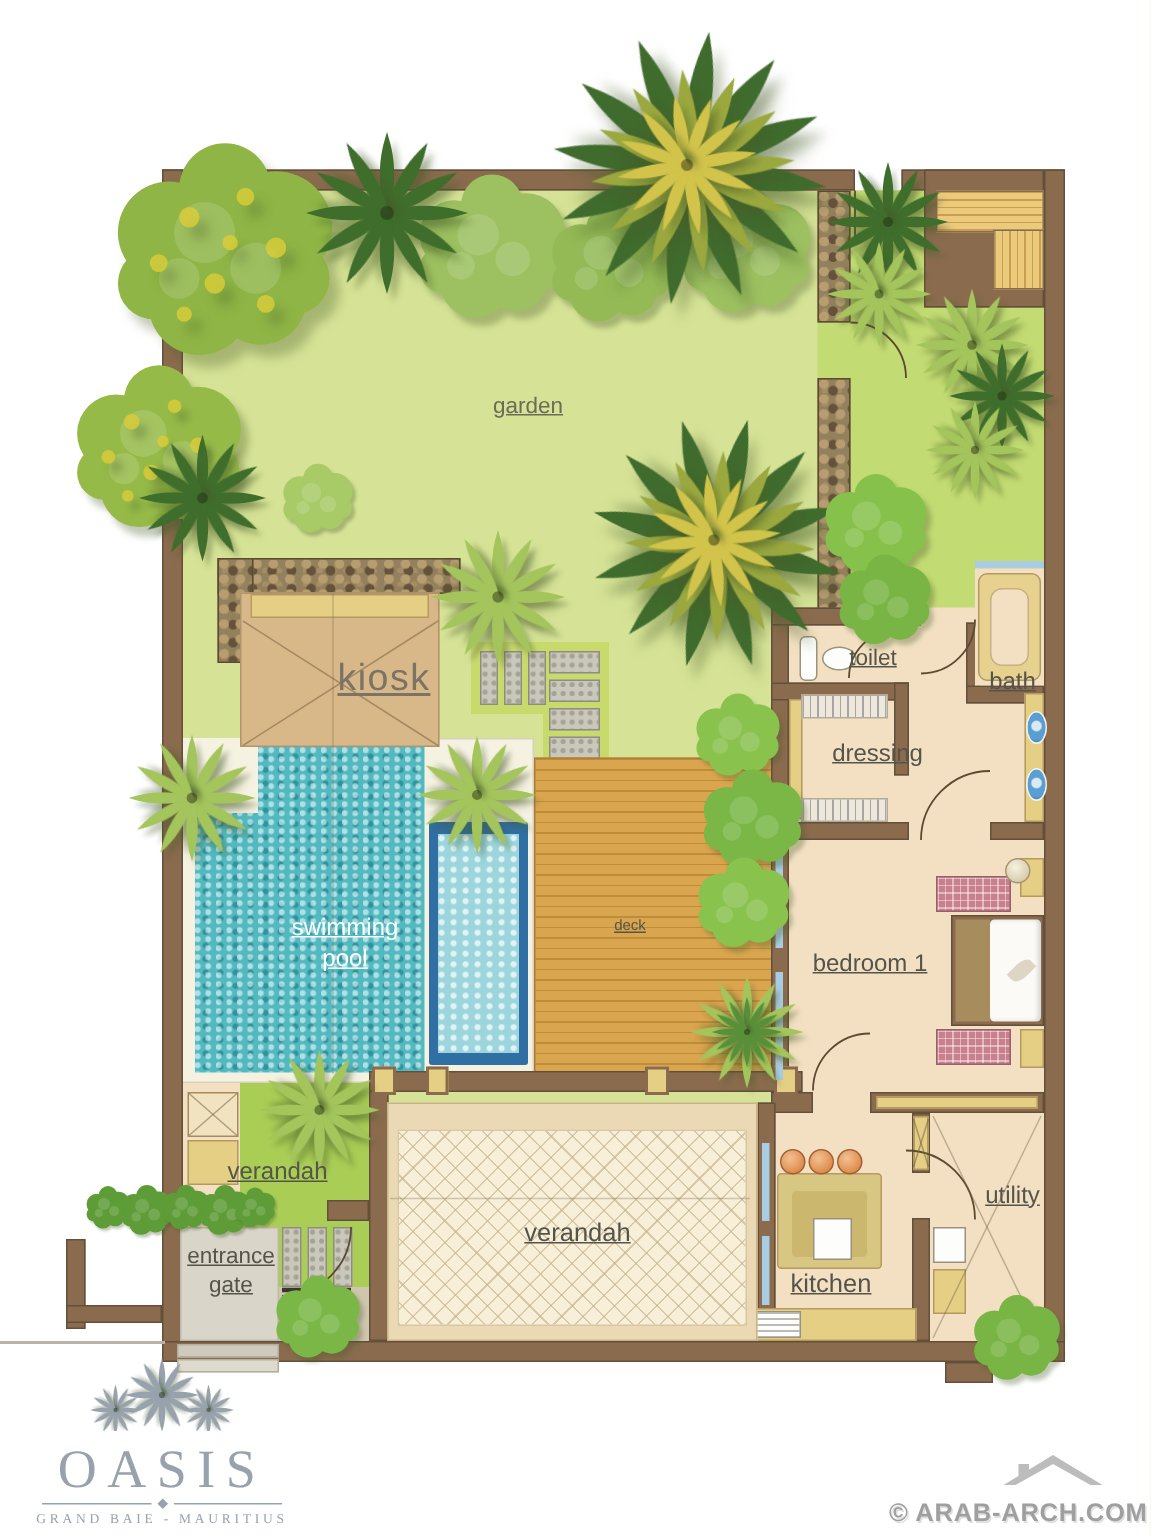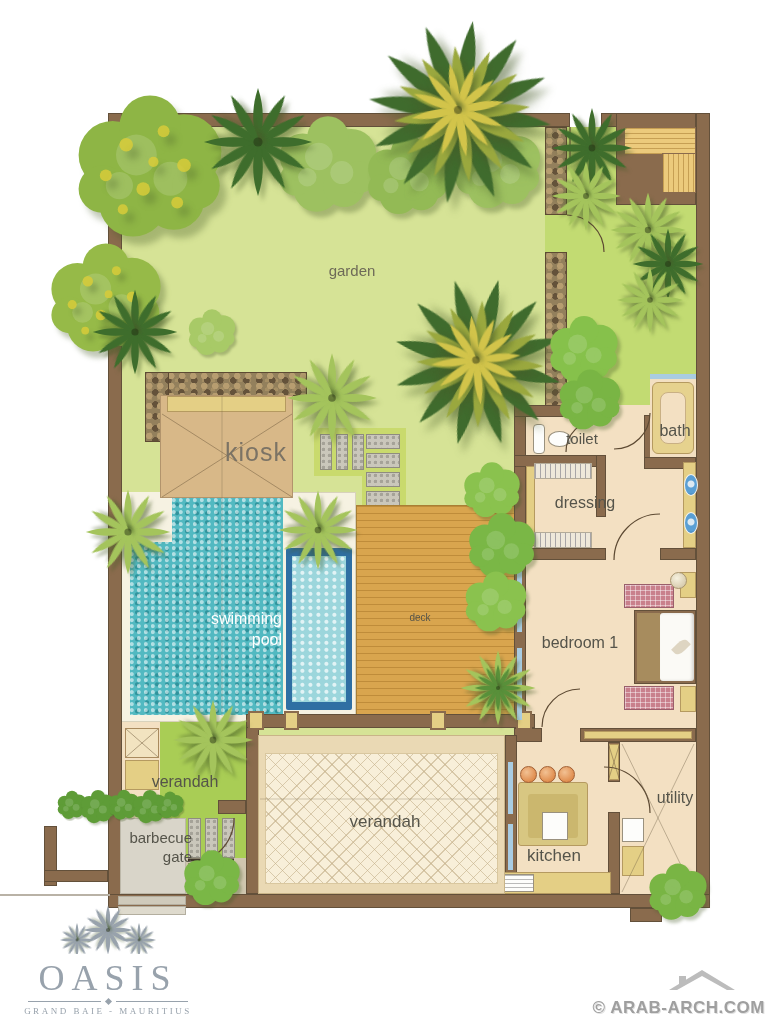--- a/index.html
+++ b/index.html
@@ -47,21 +47,21 @@
   .whitebox{background:#fdfdfb;border:1px solid #9a917e;}
   .pink{background-color:var(--p-pink,#c9808c);border:1px solid #9a5f6b;
     background-image:repeating-linear-gradient(to right, rgba(255,255,255,.45) 0 1px, transparent 1px 5px),
       repeating-linear-gradient(to bottom, rgba(255,255,255,.45) 0 1px, transparent 1px 5px);}
   .basin{background:radial-gradient(circle at 50% 45%, #dce9f2 0 3px, var(--p-basin-blue,#5a9fd4) 4px 70%, #2f6fa3 100%);
     border:1px solid #f2f2ee;border-radius:50%;}
   .stool{background:radial-gradient(circle at 38% 35%, #f2c193, var(--p-stool-orange,#e08e4f) 70%);
     border:1px solid #a15f33;border-radius:50%;}
   
   .lbl{position:absolute;font-size:15px;line-height:1.3;color:var(--p-label,#55544a);
-    display:flex;align-items:center;justify-content:center;text-align:right;}
+    display:flex;align-items:center;justify-content:center;text-align:center;text-decoration:underline;}
   .lbl.big{font-size:25px;letter-spacing:1px;color:var(--p-label-light,#7b7365);}
   .lbl.white{color:#ffffff;font-size:16px;}
   
   #logo{position:absolute;left:18px;top:902px;width:180px;height:118px;text-align:center;color:var(--p-logo,#98a2ac);}
   #logo .name{font-family:"Liberation Serif",serif;font-size:36px;letter-spacing:7px;line-height:1;margin-top:2px;}
   #logo .divider{display:flex;align-items:center;justify-content:center;margin:3px 10px 2px 10px;}
   #logo .divider .ln{flex:1;height:1px;background:var(--p-logo,#98a2ac);}
   #logo .divider .dia{width:5px;height:5px;background:var(--p-logo,#98a2ac);transform:rotate(45deg);margin:0 5px;}
   #logo .sub{font-family:"Liberation Serif",serif;font-size:9px;letter-spacing:2.5px;}
   
@@ -327,27 +327,27 @@
     <use href="#bush" x="-50" y="-50" width="100" height="100" transform="translate(72,806) scale(0.34)" color="#5e9c37"></use>
     <use href="#bush" x="-50" y="-50" width="100" height="100" transform="translate(98,808) scale(0.4)" color="#5e9c37"></use>
     <use href="#bush" x="-50" y="-50" width="100" height="100" transform="translate(124,806) scale(0.36)" color="#5e9c37"></use>
     <use href="#bush" x="-50" y="-50" width="100" height="100" transform="translate(150,808) scale(0.4)" color="#5e9c37"></use>
     <use href="#bush" x="-50" y="-50" width="100" height="100" transform="translate(170,806) scale(0.32)" color="#5e9c37"></use>
   </svg>
 
   <div class="lbl" style="left:310px;top:258px;width:84px;height:26px;color:#6e6a58;">garden</div>
   <div class="lbl big" style="left:210px;top:438px;width:92px;height:28px;">kiosk</div>
   <div class="lbl" style="left:550px;top:428px;width:64px;height:22px;">toilet</div>
-  <div class="lbl" style="left:648px;top:419px;width:54px;height:24px;font-size:16px;">bath</div>
+  <div class="lbl" style="left:648px;top:443px;width:54px;height:24px;font-size:16px;">bath</div>
   <div class="lbl" style="left:538px;top:490px;width:94px;height:26px;font-size:16px;">dressing</div>
   <div class="lbl white" style="left:178px;top:606px;width:104px;height:48px;">swimming pool</div>
   <div class="lbl" style="left:394px;top:604px;width:52px;height:26px;font-size:10px;">deck</div>
   <div class="lbl" style="left:532px;top:630px;width:96px;height:26px;font-size:16px;">bedroom 1</div>
   <div class="lbl" style="left:138px;top:769px;width:94px;height:26px;font-size:16px;">verandah</div>
-  <div class="lbl" style="left:116px;top:824px;width:76px;height:46px;">barbecue gate</div>
+  <div class="lbl" style="left:116px;top:824px;width:76px;height:46px;">entrance gate</div>
   <div class="lbl" style="left:338px;top:809px;width:94px;height:26px;font-size:17px;">verandah</div>
   <div class="lbl" style="left:506px;top:842px;width:96px;height:28px;font-size:17px;">kitchen</div>
   <div class="lbl" style="left:638px;top:785px;width:74px;height:26px;font-size:16px;">utility</div>
 
   <div id="watermark">
     <svg width="70" height="26" viewBox="0 0 70 26" style="margin-right:28px;opacity:.7;">
       <polygon points="2,22 35,2 68,22 60,22 35,8 10,22" fill="#a0a0a0"></polygon>
       <rect x="12" y="8" width="7" height="9" fill="#a0a0a0"></rect>
     </svg>
     <div class="txt">© ARAB-ARCH.COM</div>

